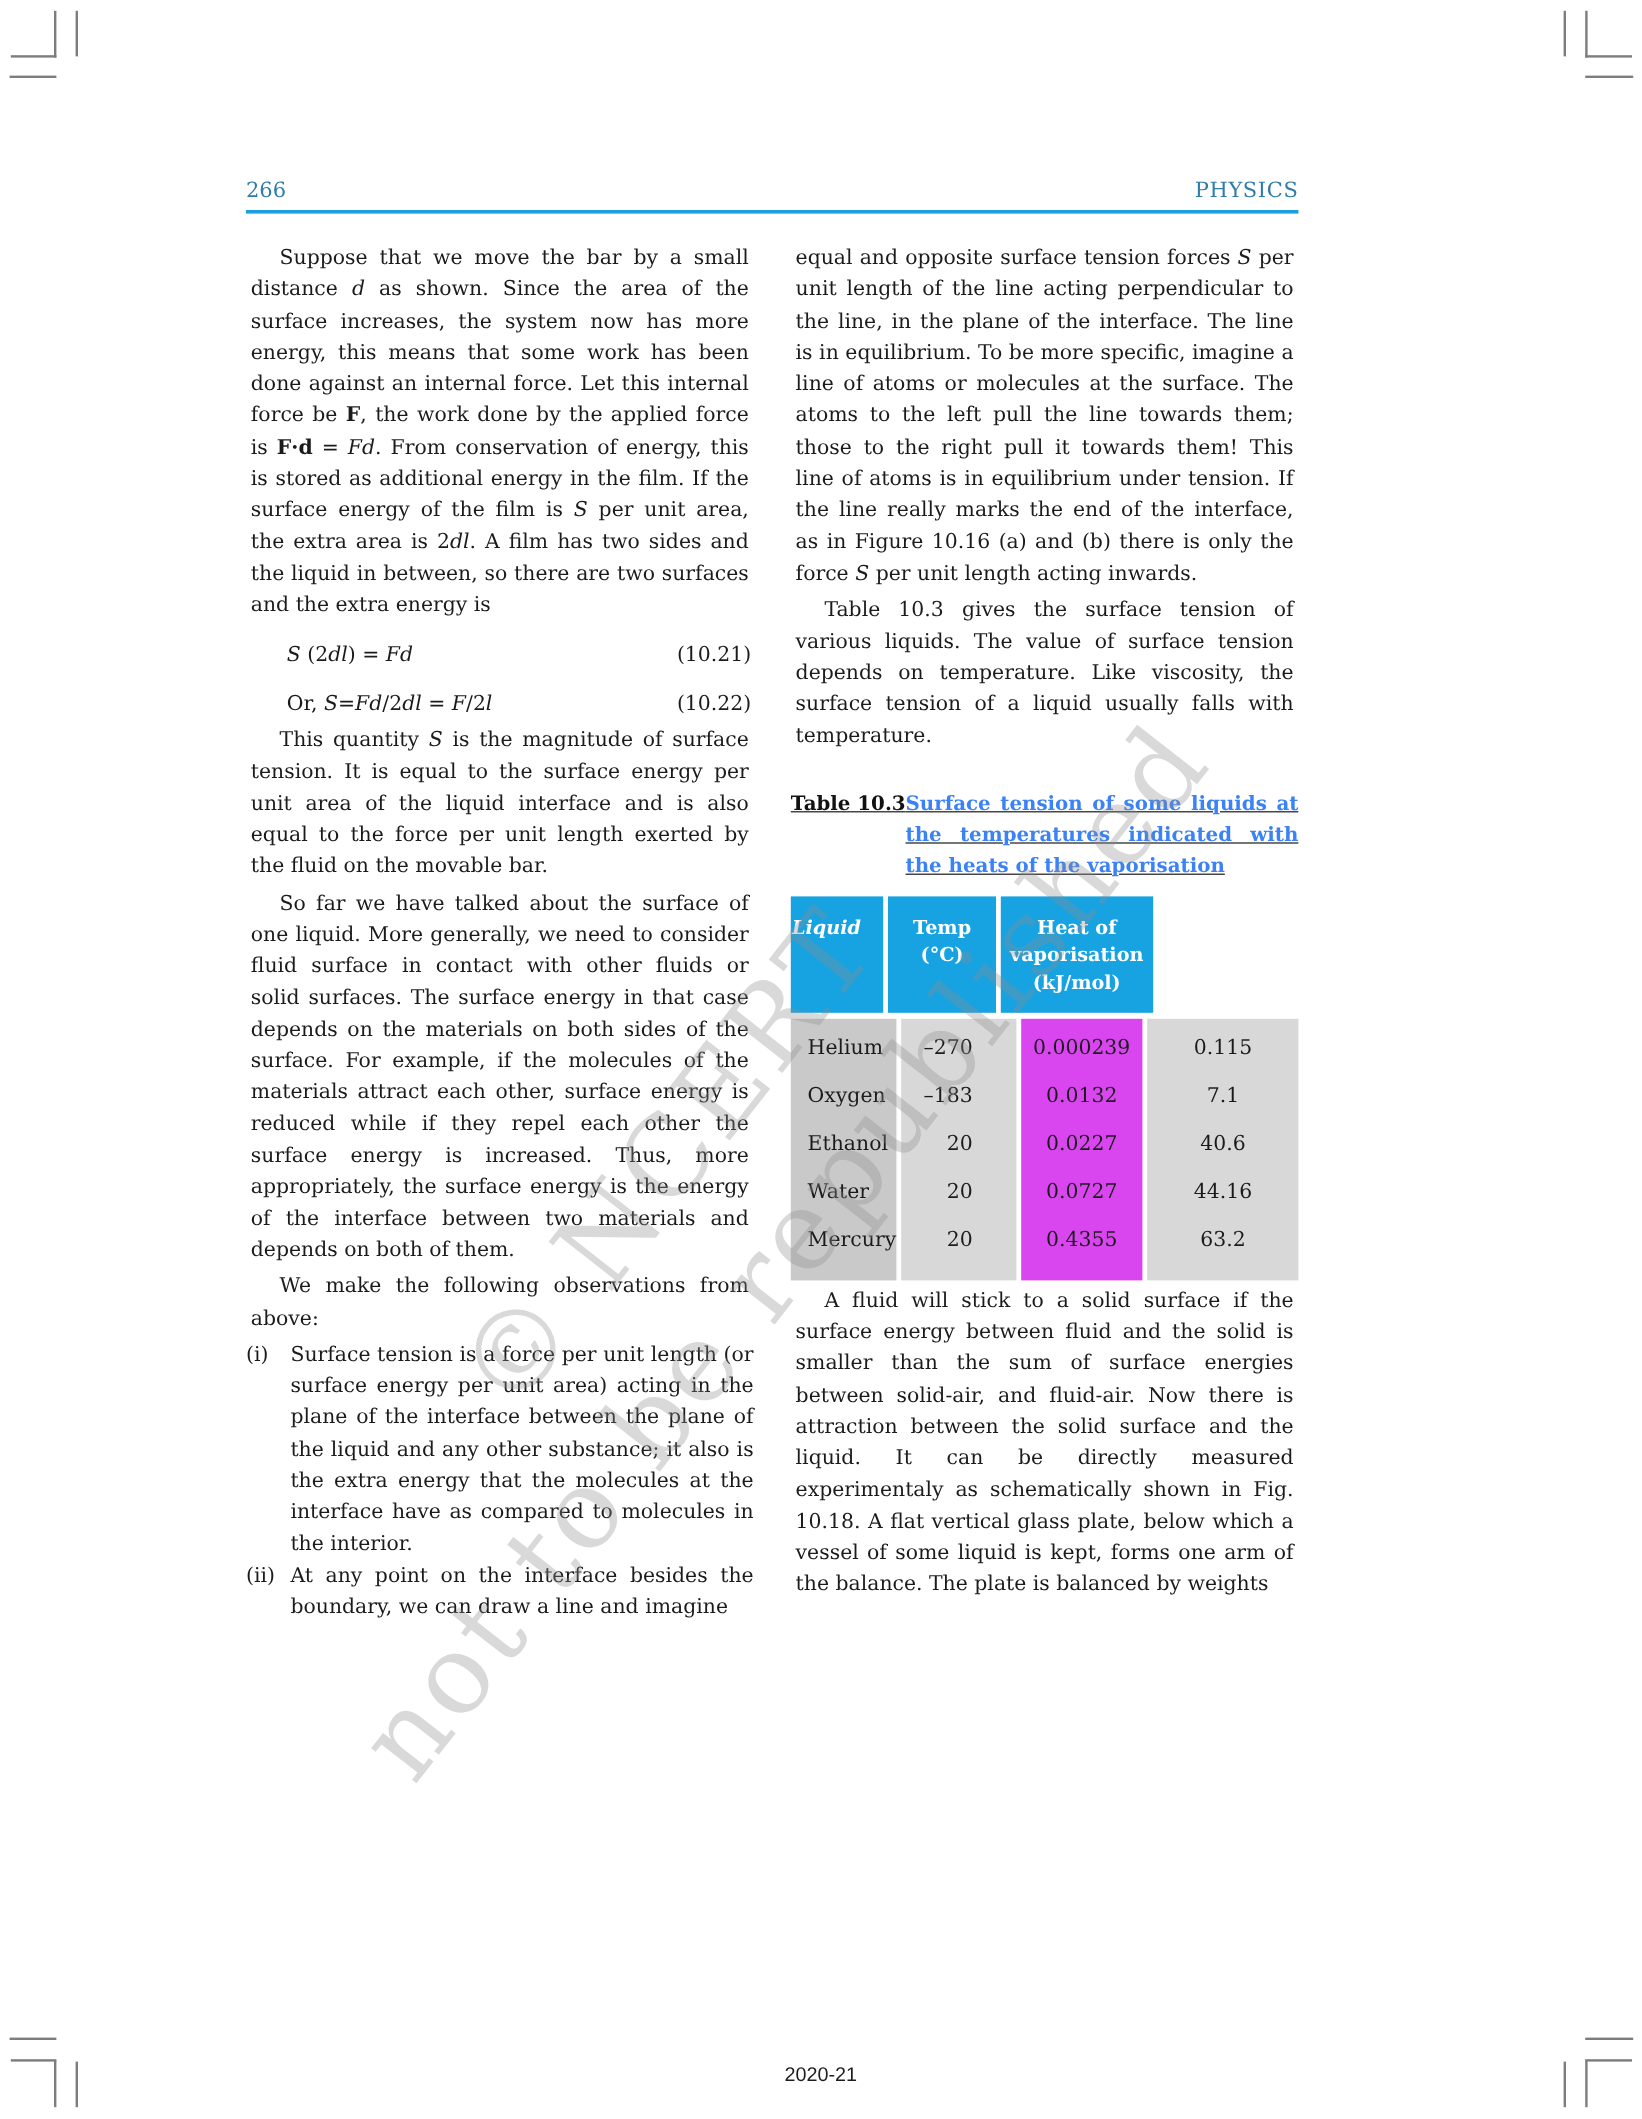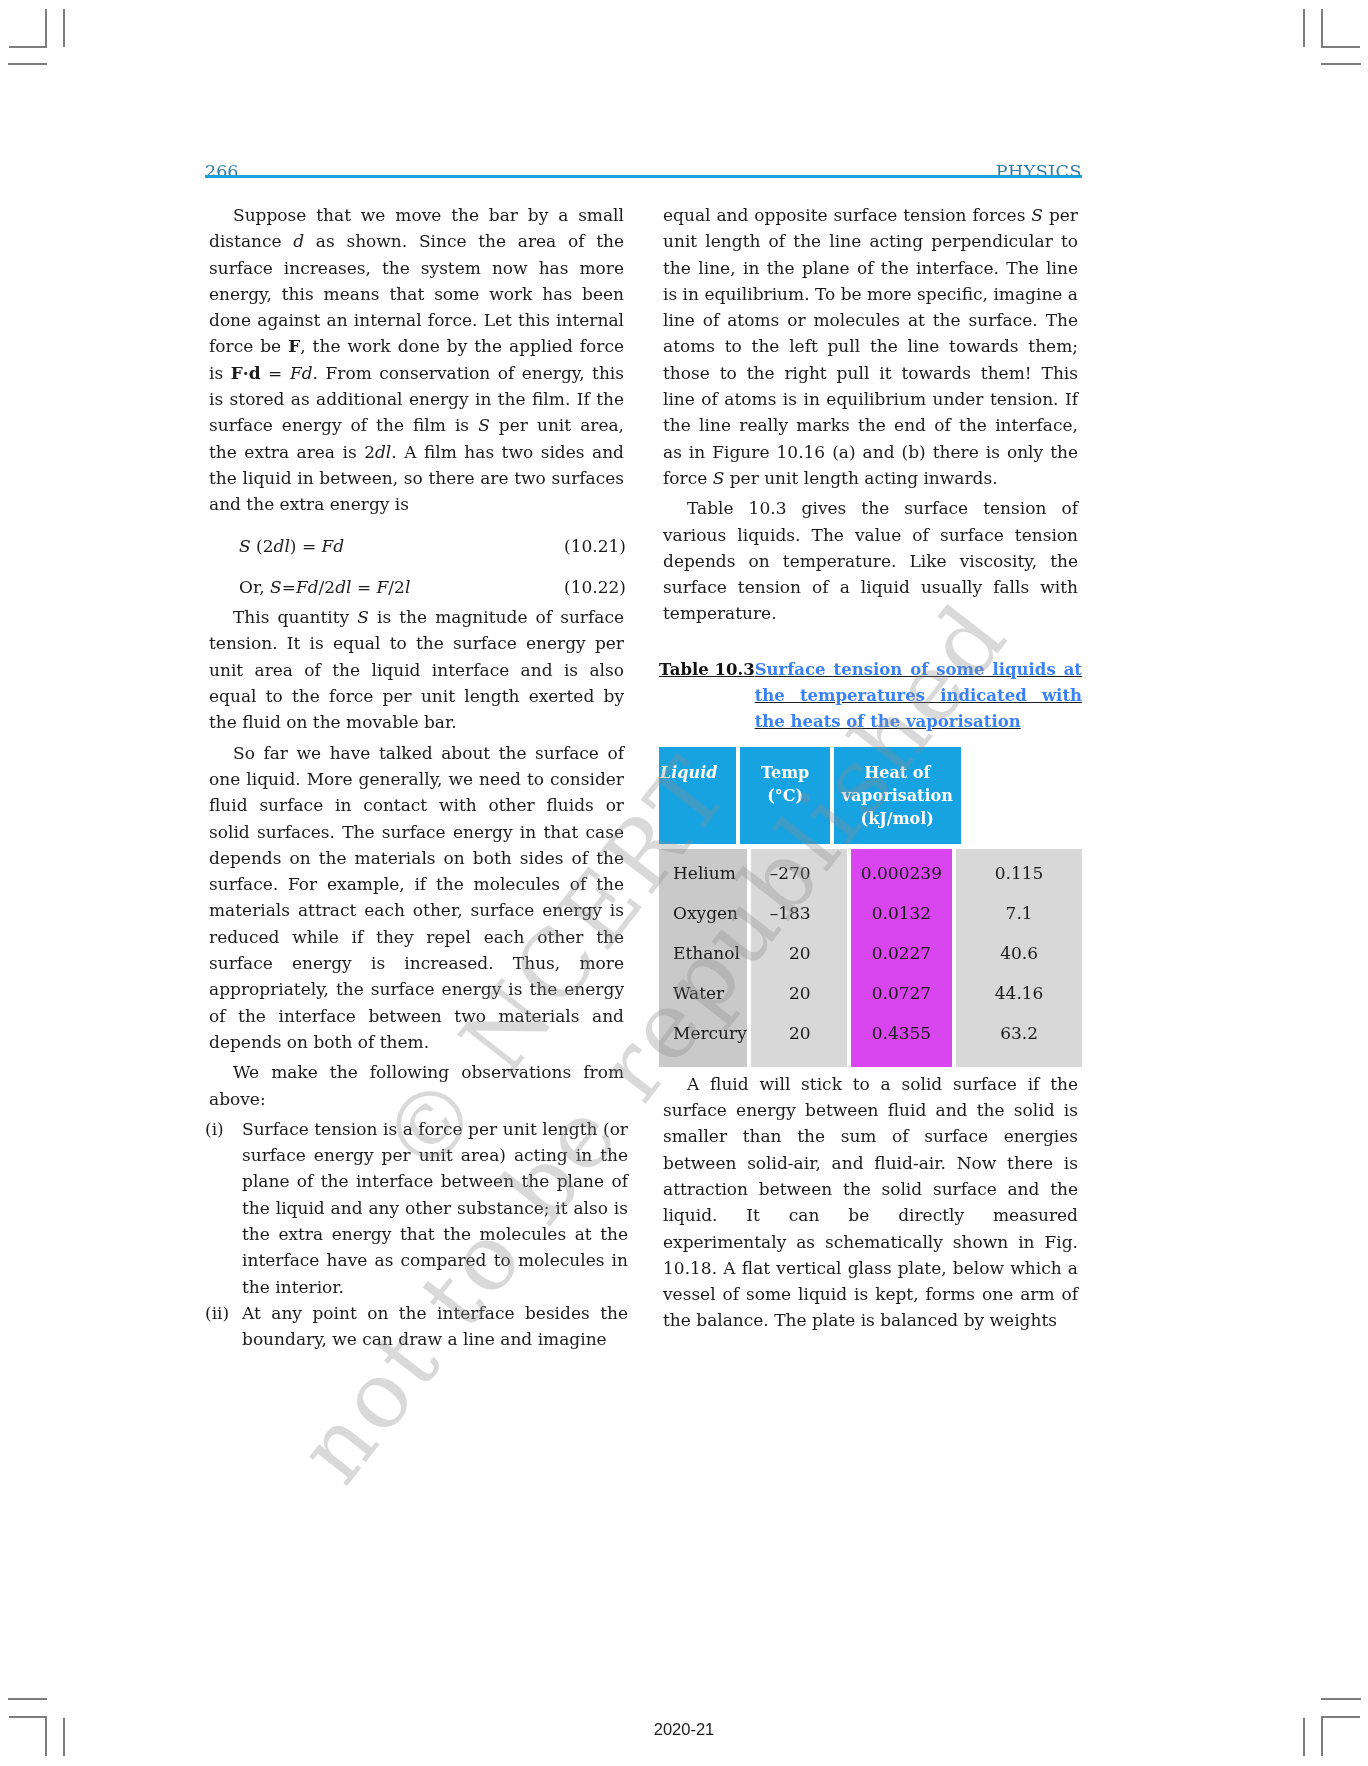--- a/index.html
+++ b/index.html
@@ -4,21 +4,21 @@
 <style>
   html,body{margin:0;padding:0;background:#ffffff;}
   .page{
     position:relative;width:1368px;height:1766px;background:#ffffff;overflow:hidden;
     font-family:"DejaVu Serif","Liberation Serif",serif;color:#1b1b1b;
   }
   
   .cm{position:absolute;background:#7d7d7d;}
   
   .hdr{position:absolute;left:205px;top:149px;width:877px;display:flex;
-       justify-content:space-between;align-items:flex-end;font-size:17.5px;color:#2f7cab;margin-top:12px;}
+       justify-content:space-between;align-items:flex-end;font-size:17.5px;color:#2f7cab;}
   .hdr .subject{letter-spacing:0.5px;}
   .rule{position:absolute;left:205px;top:175px;width:877px;height:3px;background:#1b9fdd;}
   
   .col{position:absolute;top:198px;width:423px;font-size:17px;line-height:26.3px;text-align:justify;}
   .col-left{left:205px;}
   .col-right{left:659px;}
   .col p{margin:4px;}
   .indent{text-indent:24px;}
   .seg-i{font-style:italic;}
   .seg-b{font-weight:700;}

